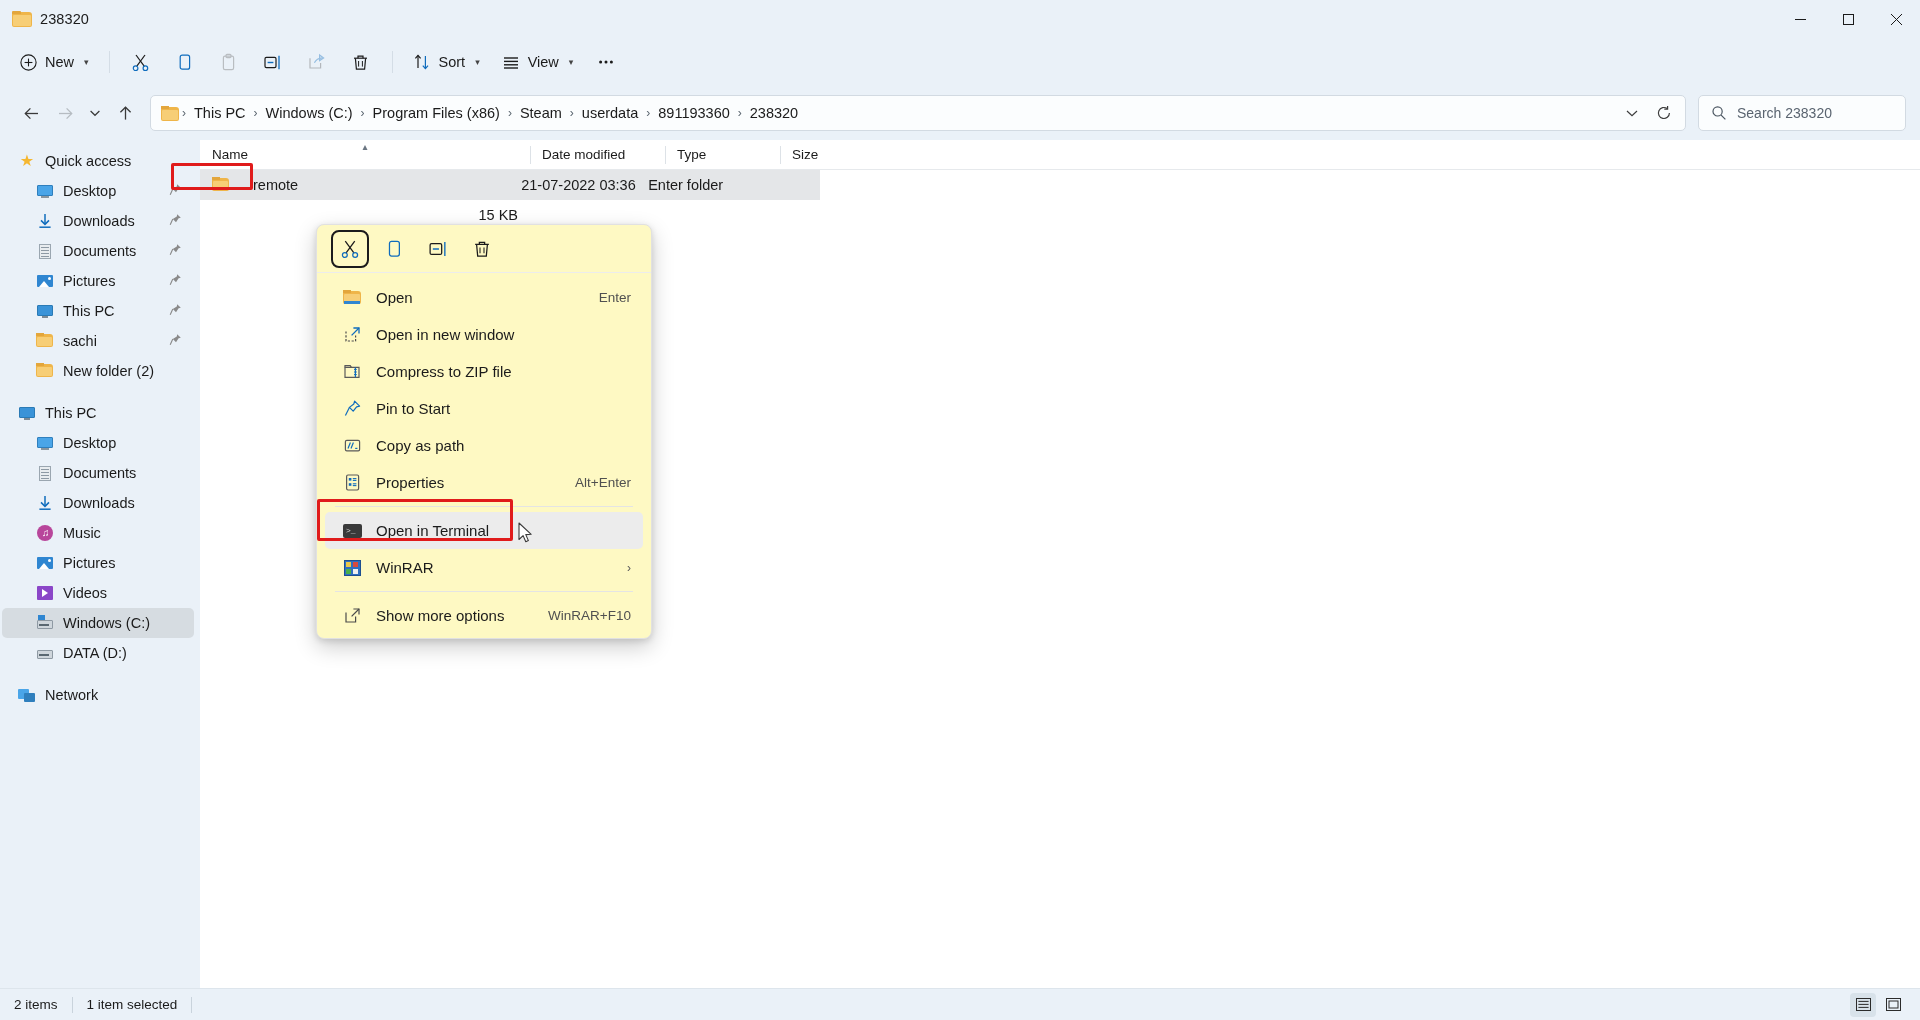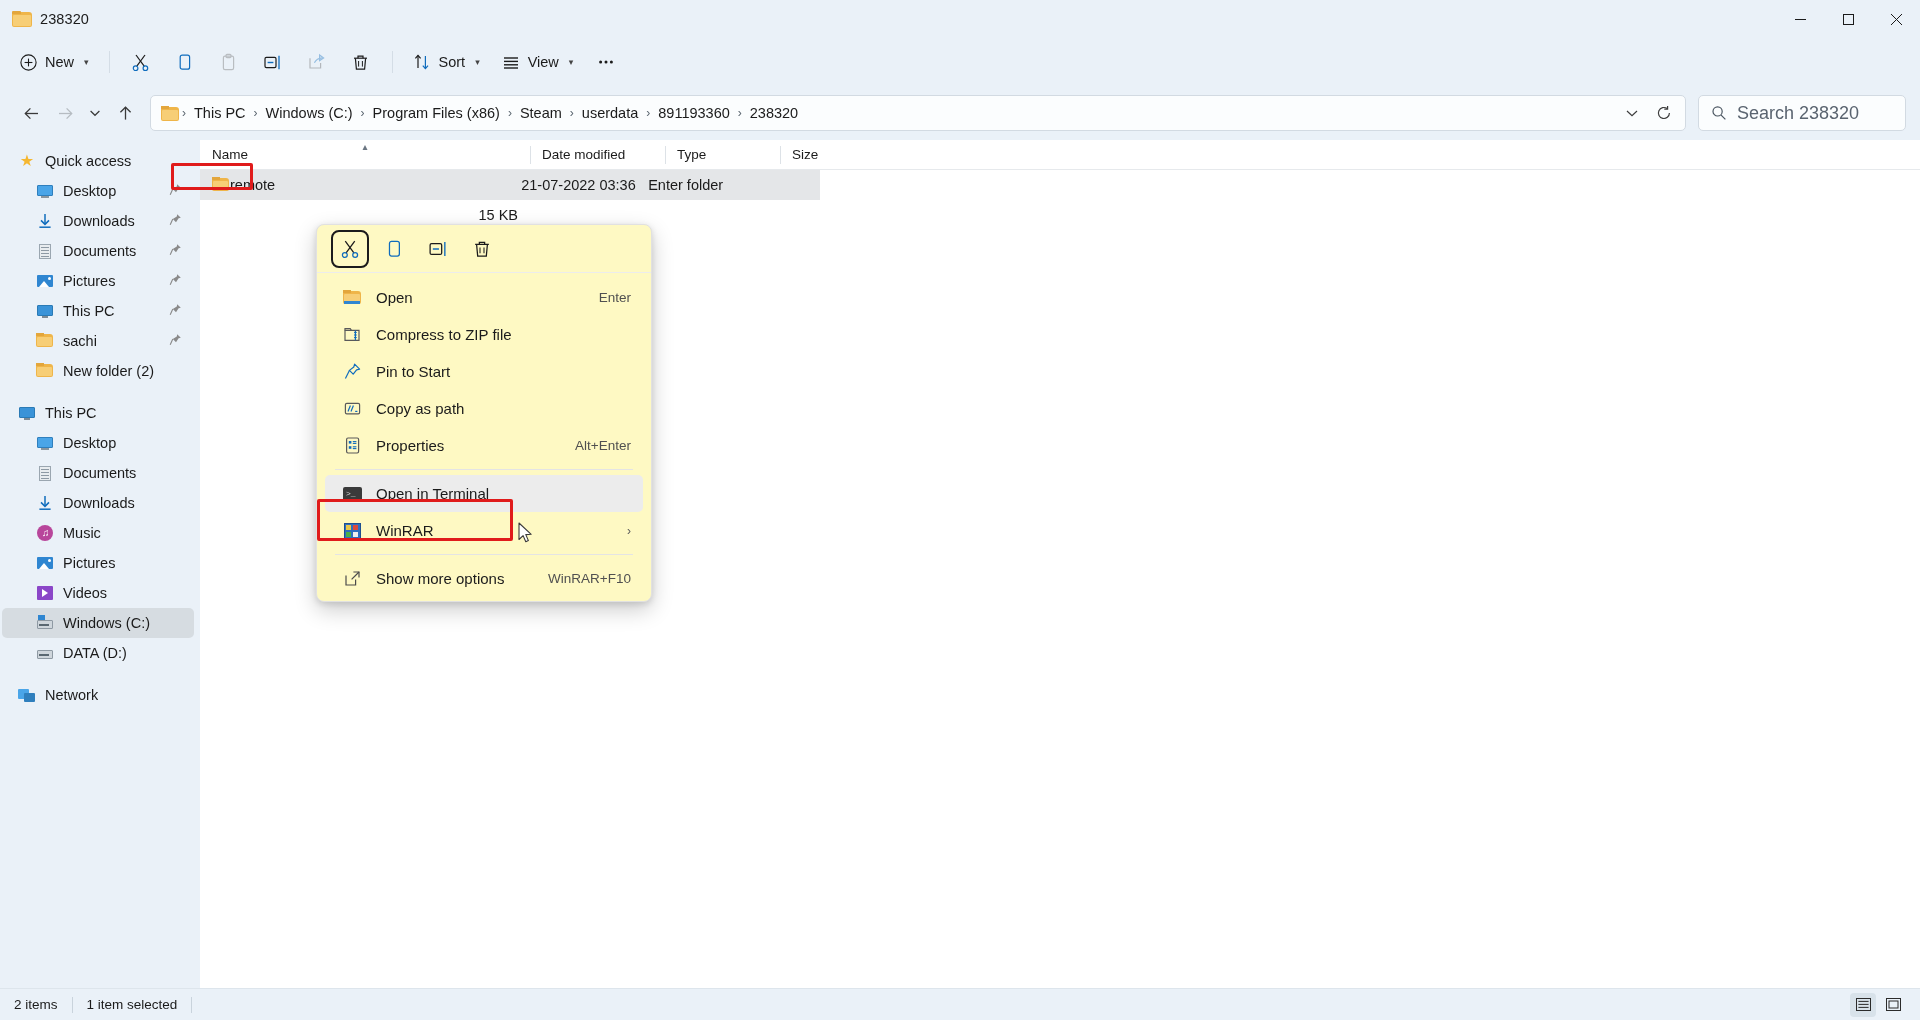--- a/index.html
+++ b/index.html
@@ -92,21 +92,21 @@
   }
   .crumb-sep { color:#5b6670; font-size:12px; padding: 0 1px; flex:none; }
   .addr-right { display:flex; align-items:center; gap:2px; flex:none; }
   .addr-ibtn { width:30px; height:30px; border-radius:4px; display:flex; align-items:center; justify-content:center; color:#3c3c3c;}
 
   .searchbox {
     width: 208px; height:36px; margin-left:12px; background:#fbfdfe;
     border:1px solid #d2dae2; border-radius:5px;
     display:flex; align-items:center; padding-left:12px; gap:10px; flex:none;
   }
-  .search-ph { font-size:18px; color:#5a6470; }
+  .search-ph { font-size:14px; color:#5a6470; }
 
   
   .content {
     position:absolute; top:140px; left:0; width:1920px; height:862px;
     display:flex;
   }
   .sidebar {
     width: 200px; height:100%; background:#eaf1f8;
     padding-top: 6px; overflow:hidden; position:relative;
   }
@@ -164,21 +164,21 @@
   }
   .sort-caret {
     position:absolute; top:1px; left:50%; transform:translateX(-50%);
     color:#6b7682; font-size:10px;
   }
   .row {
     height:30px; display:flex; align-items:center; font-size:14.5px; color:#1b1b1b;
     position:relative;
   }
   .row.selected { background:#e4e6e8; }
-  .cell { height:22px; display:flex; align-items:center; padding-left:12px; gap:0; overflow:hidden; white-space:nowrap;}
+  .cell { height:22px; display:flex; align-items:center; padding-left:12px; gap:23px; overflow:hidden; white-space:nowrap;}
   .cell.right { justify-content:flex-end; padding-right:12px; padding-left:0;}
   .vdf-icon { width:16px; height:19px; position:relative; flex:none;}
   .vdf-icon .pg { position:absolute; inset:0; background:#ffffff; border:1px solid #9fa8b1;}
   .vdf-icon .fold { position:absolute; right:0; top:0; width:6px; height:6px; background:#e9edf0; border-left:1px solid #9fa8b1; border-bottom:1px solid #9fa8b1;}
 
   .hl-box {
     position:absolute; border:3px solid #e01b1b; border-radius:2px; pointer-events:none;
   }
 
   
@@ -698,20 +698,30 @@
         <span class="ctx-ic cfolder">
             <span class="b"></span>
             <span class="t"></span>
             <span class="f"></span>
             <span class="u"></span>
           </span>
         <span>Open</span>
         <span class="accel">Enter</span>
       </div>
 
+      <div class="ctx-item">
+        <span class="ctx-ic">
+          <svg width="19" height="19" viewBox="0 0 19 19">
+            <path d="M3 6.4 L3 16 L12.6 16 L12.6 10.4" fill="none" stroke="#4a4a4a" stroke-width="1.2" stroke-dasharray="2.2 1.6"></path>
+            <line x1="8.6" y1="10.4" x2="16" y2="3" stroke="#0f6cbd" stroke-width="1.3"></line>
+            <path d="M10.4 3 L16 3 L16 8.6" fill="none" stroke="#0f6cbd" stroke-width="1.3"></path>
+          </svg>
+        </span>
+        <span>Open in new window</span>
+      </div>
 
 
       <div class="ctx-item">
         <span class="ctx-ic">
           <svg width="19" height="19" viewBox="0 0 19 19">
             <path d="M2 5.4 L2 15.4 L16 15.4 L16 5.4 Z" fill="none" stroke="#5a5a5a" stroke-width="1.2"></path>
             <path d="M2 5.4 L2 3.6 L7.2 3.6 L8.4 5.4" fill="none" stroke="#5a5a5a" stroke-width="1.2"></path>
             <line x1="12.4" y1="5.6" x2="12.4" y2="15.2" stroke="#0f6cbd" stroke-width="1.2"></line>
             <line x1="11" y1="7.4" x2="13.8" y2="7.4" stroke="#0f6cbd" stroke-width="1"></line>
             <line x1="11" y1="10" x2="13.8" y2="10" stroke="#0f6cbd" stroke-width="1"></line>

